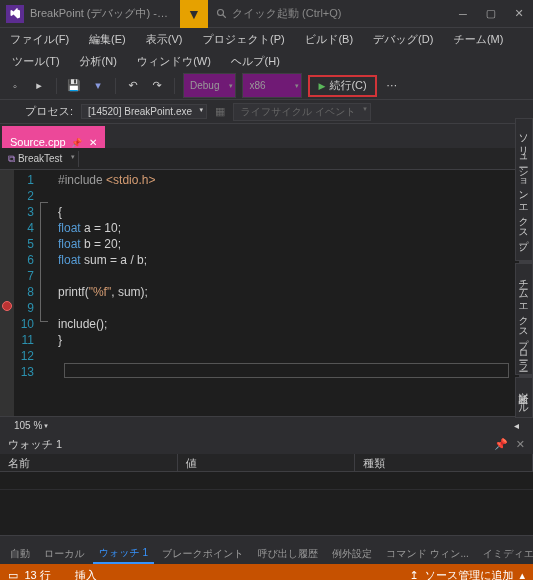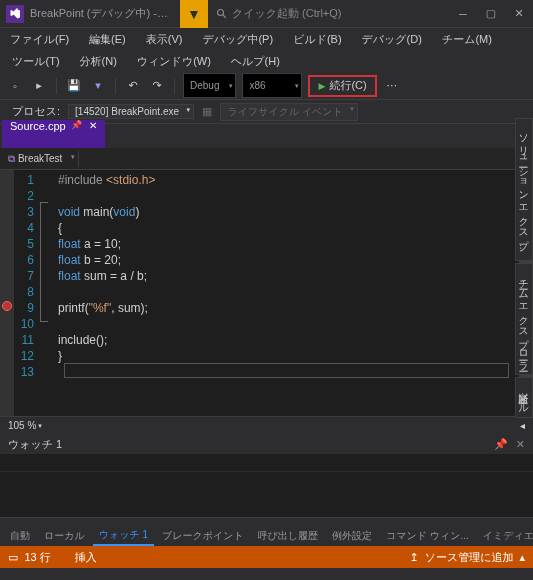--- a/index.html
+++ b/index.html
@@ -13,49 +13,49 @@
   .quick{display:flex;align-items:center;margin-left:8px;color:#888;font-size:11px;}
   .quick svg{width:12px;height:12px;margin-right:4px;}
   .win-controls{margin-left:auto;display:flex;}
   .win-btn{width:28px;height:28px;display:flex;align-items:center;justify-content:center;color:#aaa;font-size:11px;}
   .menubar{height:22px;display:flex;align-items:center;padding:0 6px;gap:12px;}
   .menu-item{padding:2px 4px;color:#ccc;font-size:11px;}
   .menubar2{height:22px;display:flex;align-items:center;padding:0 8px;gap:12px;}
   .toolbar{height:28px;display:flex;align-items:center;padding:0 6px;gap:6px;border-bottom:1px solid #3e3e42;}
   .tb-icon{width:18px;height:18px;display:flex;align-items:center;justify-content:center;color:#ccc;}
   .tb-sep{width:1px;height:16px;background:#3e3e42;margin:0 2px;}
-  .tb-combo{height:25px;background:#000000;border:1px solid #3e3e42;padding:0 16px 0 6px;color:#999;font-size:10px;display:flex;align-items:center;position:relative;}
+  .tb-combo{height:25px;background:#701a75;border:1px solid #3e3e42;padding:0 16px 0 6px;color:#999;font-size:10px;display:flex;align-items:center;position:relative;}
   .tb-combo::after{content:"▾";position:absolute;right:3px;font-size:7px;color:#888;}
   .run-btn{height:22px;border:2px solid #d13438;display:flex;align-items:center;padding:0 8px;gap:4px;color:#ccc;font-size:11px;}
   .run-btn .play{color:#5bb85b;font-size:9px;}
-  .procbar{height:24px;display:flex;align-items:center;padding:0 12px;gap:8px;font-size:11px;border-bottom:1px solid #3e3e42;}
+  .procbar{height:24px;display:flex;align-items:center;padding:0 25px;gap:8px;font-size:11px;border-bottom:1px solid #3e3e42;}
   .procbar .combo{background:#333337;border:1px solid #3e3e42;padding:1px 14px 1px 6px;font-size:10px;position:relative;}
   .procbar .combo::after{content:"▾";position:absolute;right:3px;font-size:7px;}
   .tabstrip{height:24px;background:#2d2d30;display:flex;align-items:flex-end;padding-left:2px;}
-  .tab{height:28px;background:#4c1d95;color:#fff;display:flex;align-items:flex-start;padding:0 8px;font-size:11px;gap:6px;}
+  .tab{height:22px;background:#ec4899;color:#fff;display:flex;align-items:flex-end;padding:0 8px;font-size:11px;gap:6px;}
   .tab .pin{font-size:9px;}
   .tab .close{font-size:10px;}
   .tabstrip .right{margin-left:auto;padding:0 8px;color:#888;}
   .navbar{height:22px;background:#252526;display:flex;align-items:center;border-bottom:1px solid #3e3e42;text-align:right;}
   .nav-combo{flex:0 0 auto;padding:2px 16px 2px 8px;border-right:1px solid #3e3e42;font-size:10px;color:#ccc;position:relative;}
   .nav-combo::after{content:"▾";position:absolute;right:4px;font-size:7px;color:#888;}
   .nav-combo.wide{flex:1;}
   .editor{display:flex;height:246px;background:#1e1e1e;position:relative;}
   .bp-margin{width:14px;background:#333;position:relative;}
   .bp-dot{width:10px;height:10px;border-radius:50%;background:#b33;border:1px solid #e66;position:absolute;left:2px;}
   .gutter{width:26px;background:#1e1e1e;color:#2b91af;text-align:right;padding:2px 6px 0 0;font-family:Consolas,monospace;font-size:12px;line-height:16px;}
   .code{flex:1;padding:2px 4px 0 4px;font-family:Consolas,monospace;font-size:12px;line-height:16px;position:relative;}
   .outline-box{position:absolute;left:0px;top:32px;width:8px;height:120px;border:1px solid #666;border-right:none;}
   .kw{color:#569cd6;}
   .str{color:#d69d73;}
   .pp{color:#9b9b9b;text-align:right;}
   .cursor-line{border:1px solid #555;position:absolute;height:15px;left:24px;right:10px;}
   .scroll-area{width:14px;background:#3e3e42;position:relative;}
   .sc-mark{width:14px;height:4px;background:#a55;}
-  .zoombar{height:18px;background:#2d2d30;display:flex;align-items:center;padding:0 8px;font-size:10px;border-top:1px solid #3e3e42;}
+  .zoombar{height:18px;background:#2d2d30;display:flex;align-items:center;padding:0 14px;font-size:10px;border-top:1px solid #3e3e42;}
   .watch{background:#252526;}
   .watch-title{height:20px;background:#2d2d30;display:flex;align-items:center;padding:0 8px;font-size:11px;}
   .watch-title .right{margin-left:auto;display:flex;gap:8px;color:#888;}
   .watch-head{height:18px;display:flex;border-bottom:1px solid #3e3e42;}
   .watch-col{flex:1;padding:2px 8px;border-right:1px solid #3e3e42;font-size:11px;color:#ccc;}
   .watch-body{height:64px;background:#1e1e1e;border-bottom:1px solid #3e3e42;}
   .watch-row{height:18px;border-bottom:1px solid #2d2d30;}
   .bottom-tabs{height:20px;display:flex;align-items:center;gap:2px;padding:0 4px;background:#2d2d30;font-size:10px;overflow:hidden;margin-top:8px;}
   .btab{padding:2px 6px;color:#999;white-space:nowrap;}
   .btab.active{color:#3794ff;border-bottom:2px solid #3794ff;}
@@ -90,21 +90,21 @@
     <div class="win-btn">─</div>
     <div class="win-btn">▢</div>
     <div class="win-btn">✕</div>
   </div>
 </div>
 
 <div class="menubar" id="menubar1">
     <span class="menu-item">ファイル(F)</span>
     <span class="menu-item">編集(E)</span>
     <span class="menu-item">表示(V)</span>
-    <span class="menu-item">デバッグ中(P)</span>
+    <span class="menu-item">プロジェクト(P)</span>
     <span class="menu-item">ビルド(B)</span>
     <span class="menu-item">デバッグ(D)</span>
     <span class="menu-item">チーム(M)</span>
   </div>
 <div class="menubar2" id="menubar2">
     <span class="menu-item">ツール(T)</span>
     <span class="menu-item">分析(N)</span>
     <span class="menu-item">ウィンドウ(W)</span>
     <span class="menu-item">ヘルプ(H)</span>
   </div>
@@ -168,21 +168,20 @@
       <div>9</div>
       <div>10</div>
       <div>11</div>
       <div>12</div>
       <div>13</div>
     </div>
   <div class="code" id="code">
     <div class="outline-box"></div>
   <div style="padding-left: 14px;"><span class="pp">#include</span> <span class="str">&lt;stdio.h&gt;</span></div>
       <div style="padding-left: 14px;">&nbsp;</div>
-      <div style="padding-left: 14px;"><span class="kw">void</span> main(<span class="kw">void</span>)</div>
       <div style="padding-left: 14px;">{</div>
       <div style="padding-left: 14px;">    <span class="kw">float</span> a = 10;</div>
       <div style="padding-left: 14px;">    <span class="kw">float</span> b = 20;</div>
       <div style="padding-left: 14px;">    <span class="kw">float</span> sum = a / b;</div>
       <div style="padding-left: 14px;">&nbsp;</div>
       <div style="padding-left: 14px;">    printf(<span class="str">"%f"</span>, sum);</div>
       <div style="padding-left: 14px;">&nbsp;</div>
       <div style="padding-left: 14px;">    include();</div>
       <div style="padding-left: 14px;">}</div>
       <div style="padding-left: 14px;">&nbsp;</div>
@@ -201,20 +200,25 @@
 </div>
 
 <div class="watch">
   <div class="watch-title">
     <span>ウォッチ 1</span>
     <div class="right">
       <span>📌</span>
       <span>✕</span>
     </div>
   </div>
+  <div class="watch-head" id="watch-head">
+      <div class="watch-col">名前</div>
+      <div class="watch-col">値</div>
+      <div class="watch-col">種類</div>
+    </div>
   <div class="watch-body">
     <div class="watch-row"></div>
   </div>
 </div>
 
 <div class="bottom-tabs" id="bottom-tabs">
     <div class="btab">自動</div>
     <div class="btab">ローカル</div>
     <div class="btab active">ウォッチ 1</div>
     <div class="btab">ブレークポイント</div>

